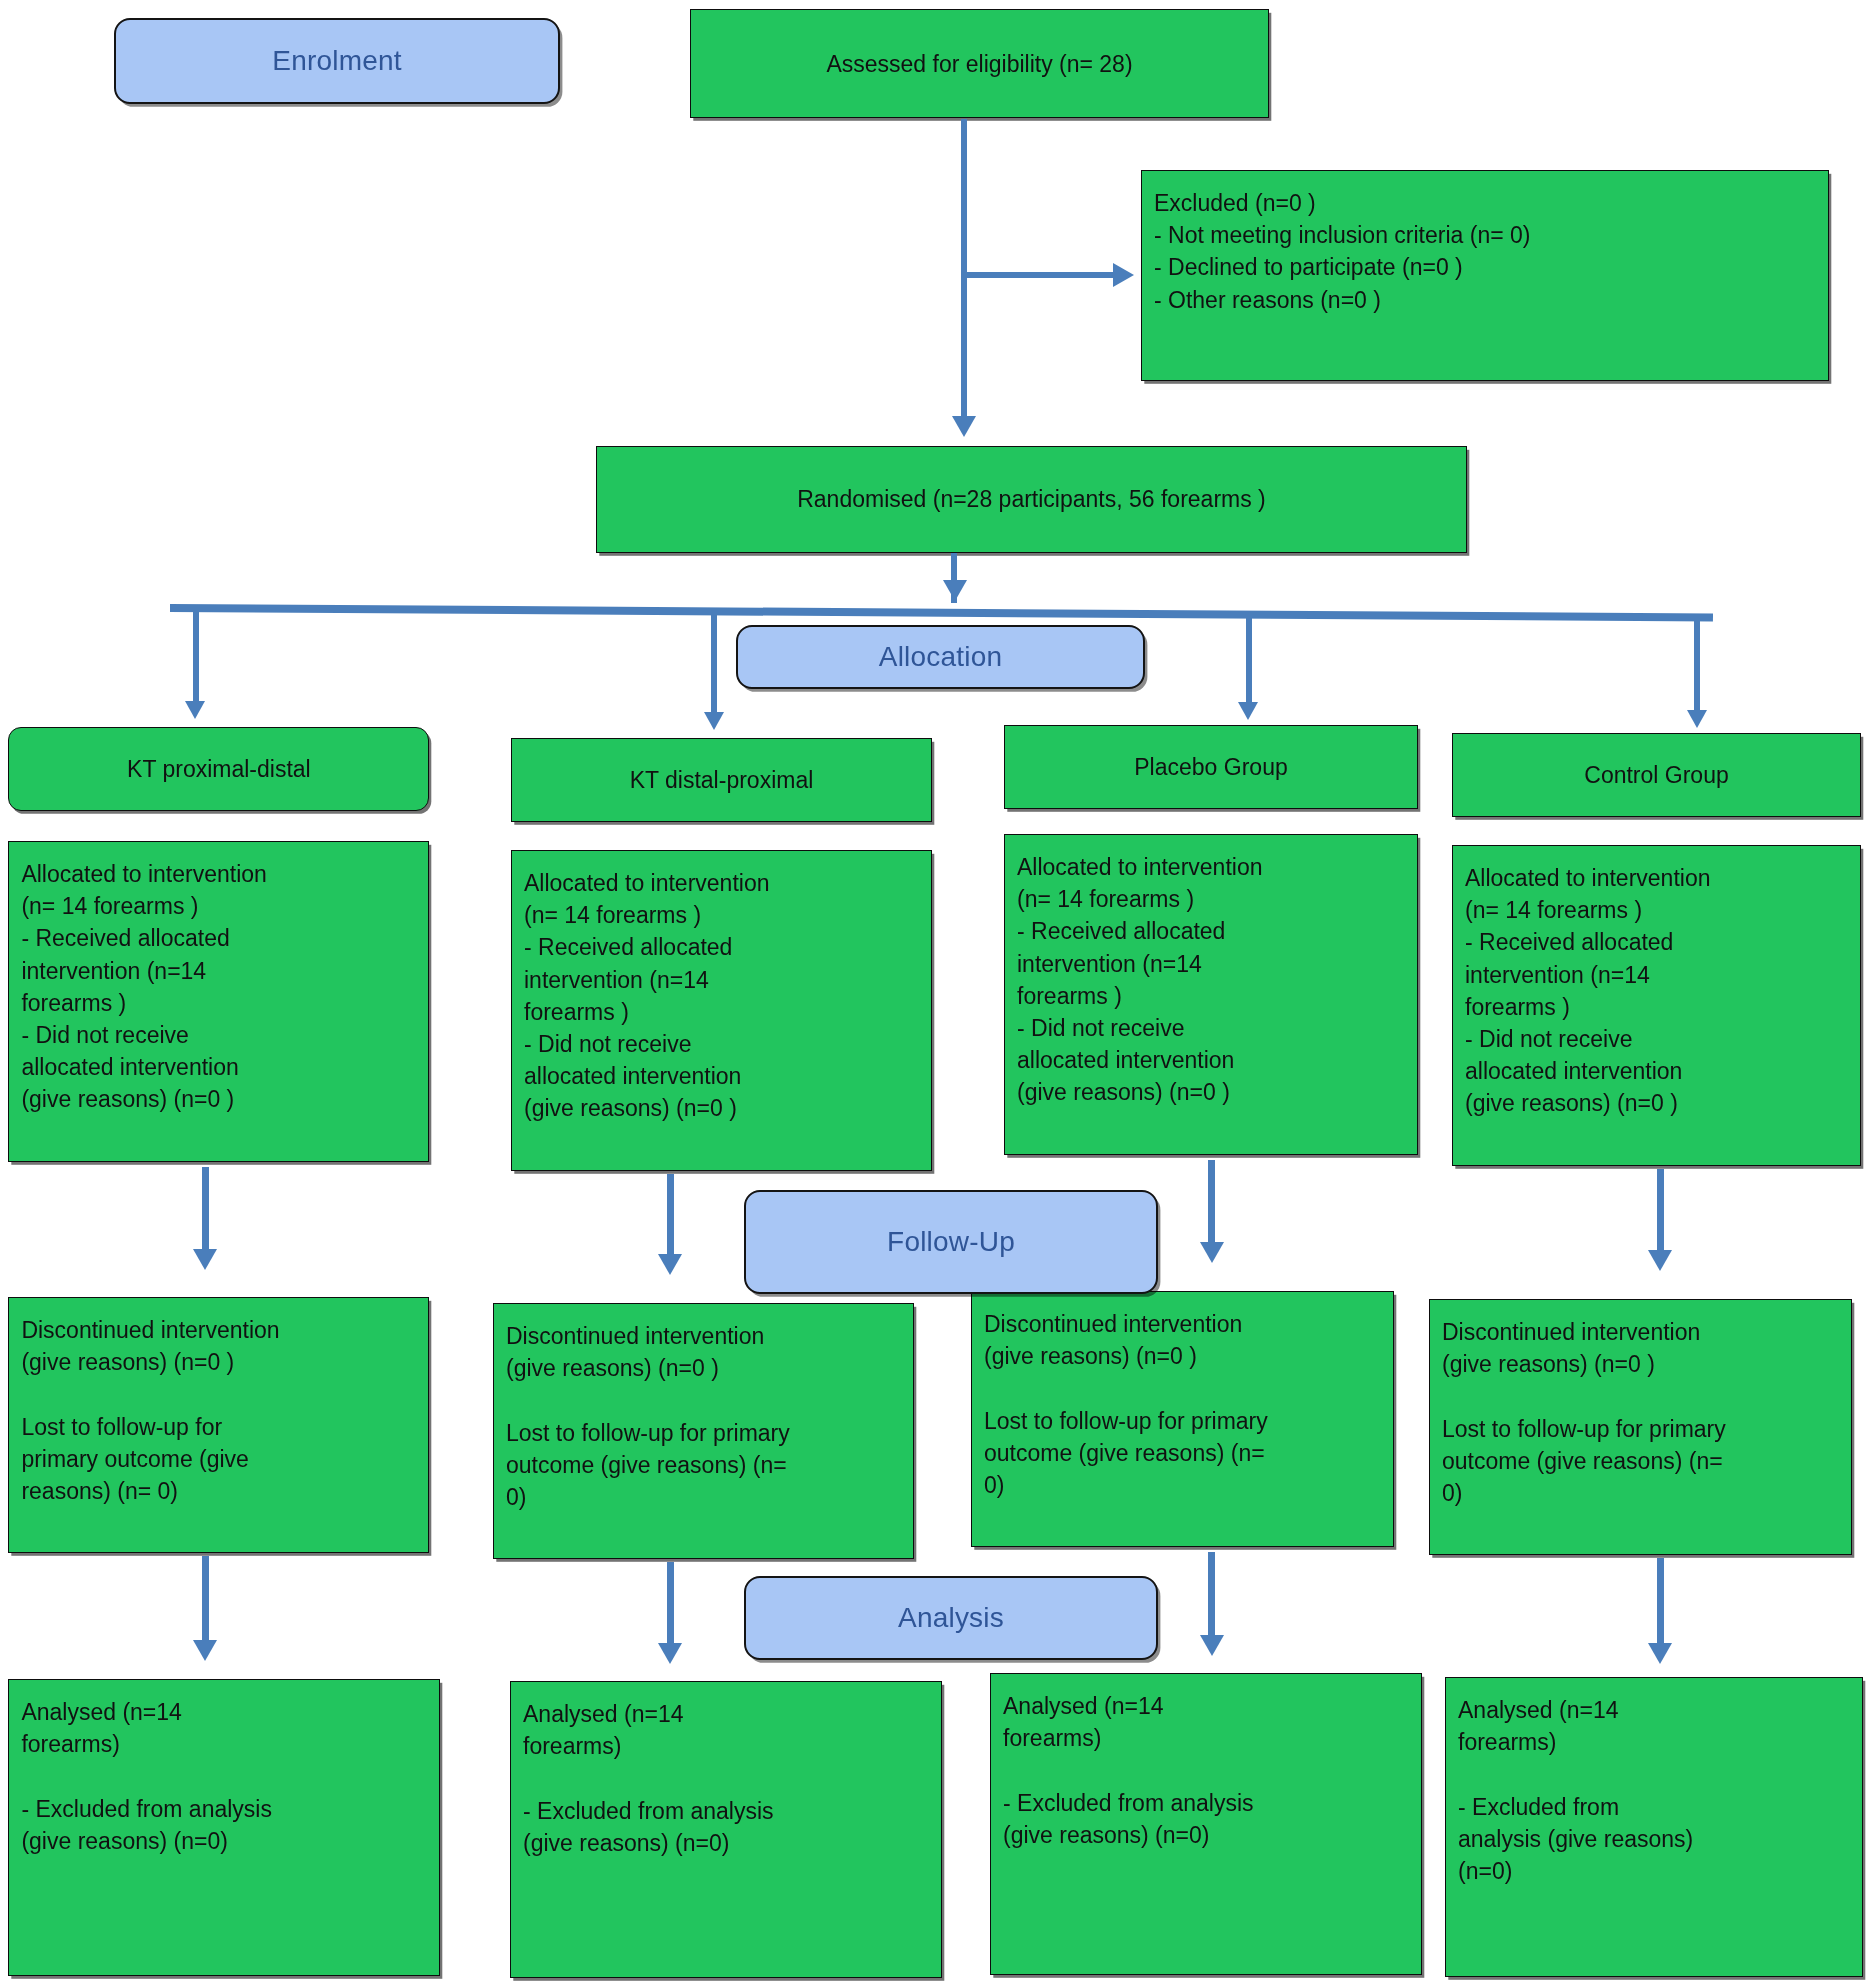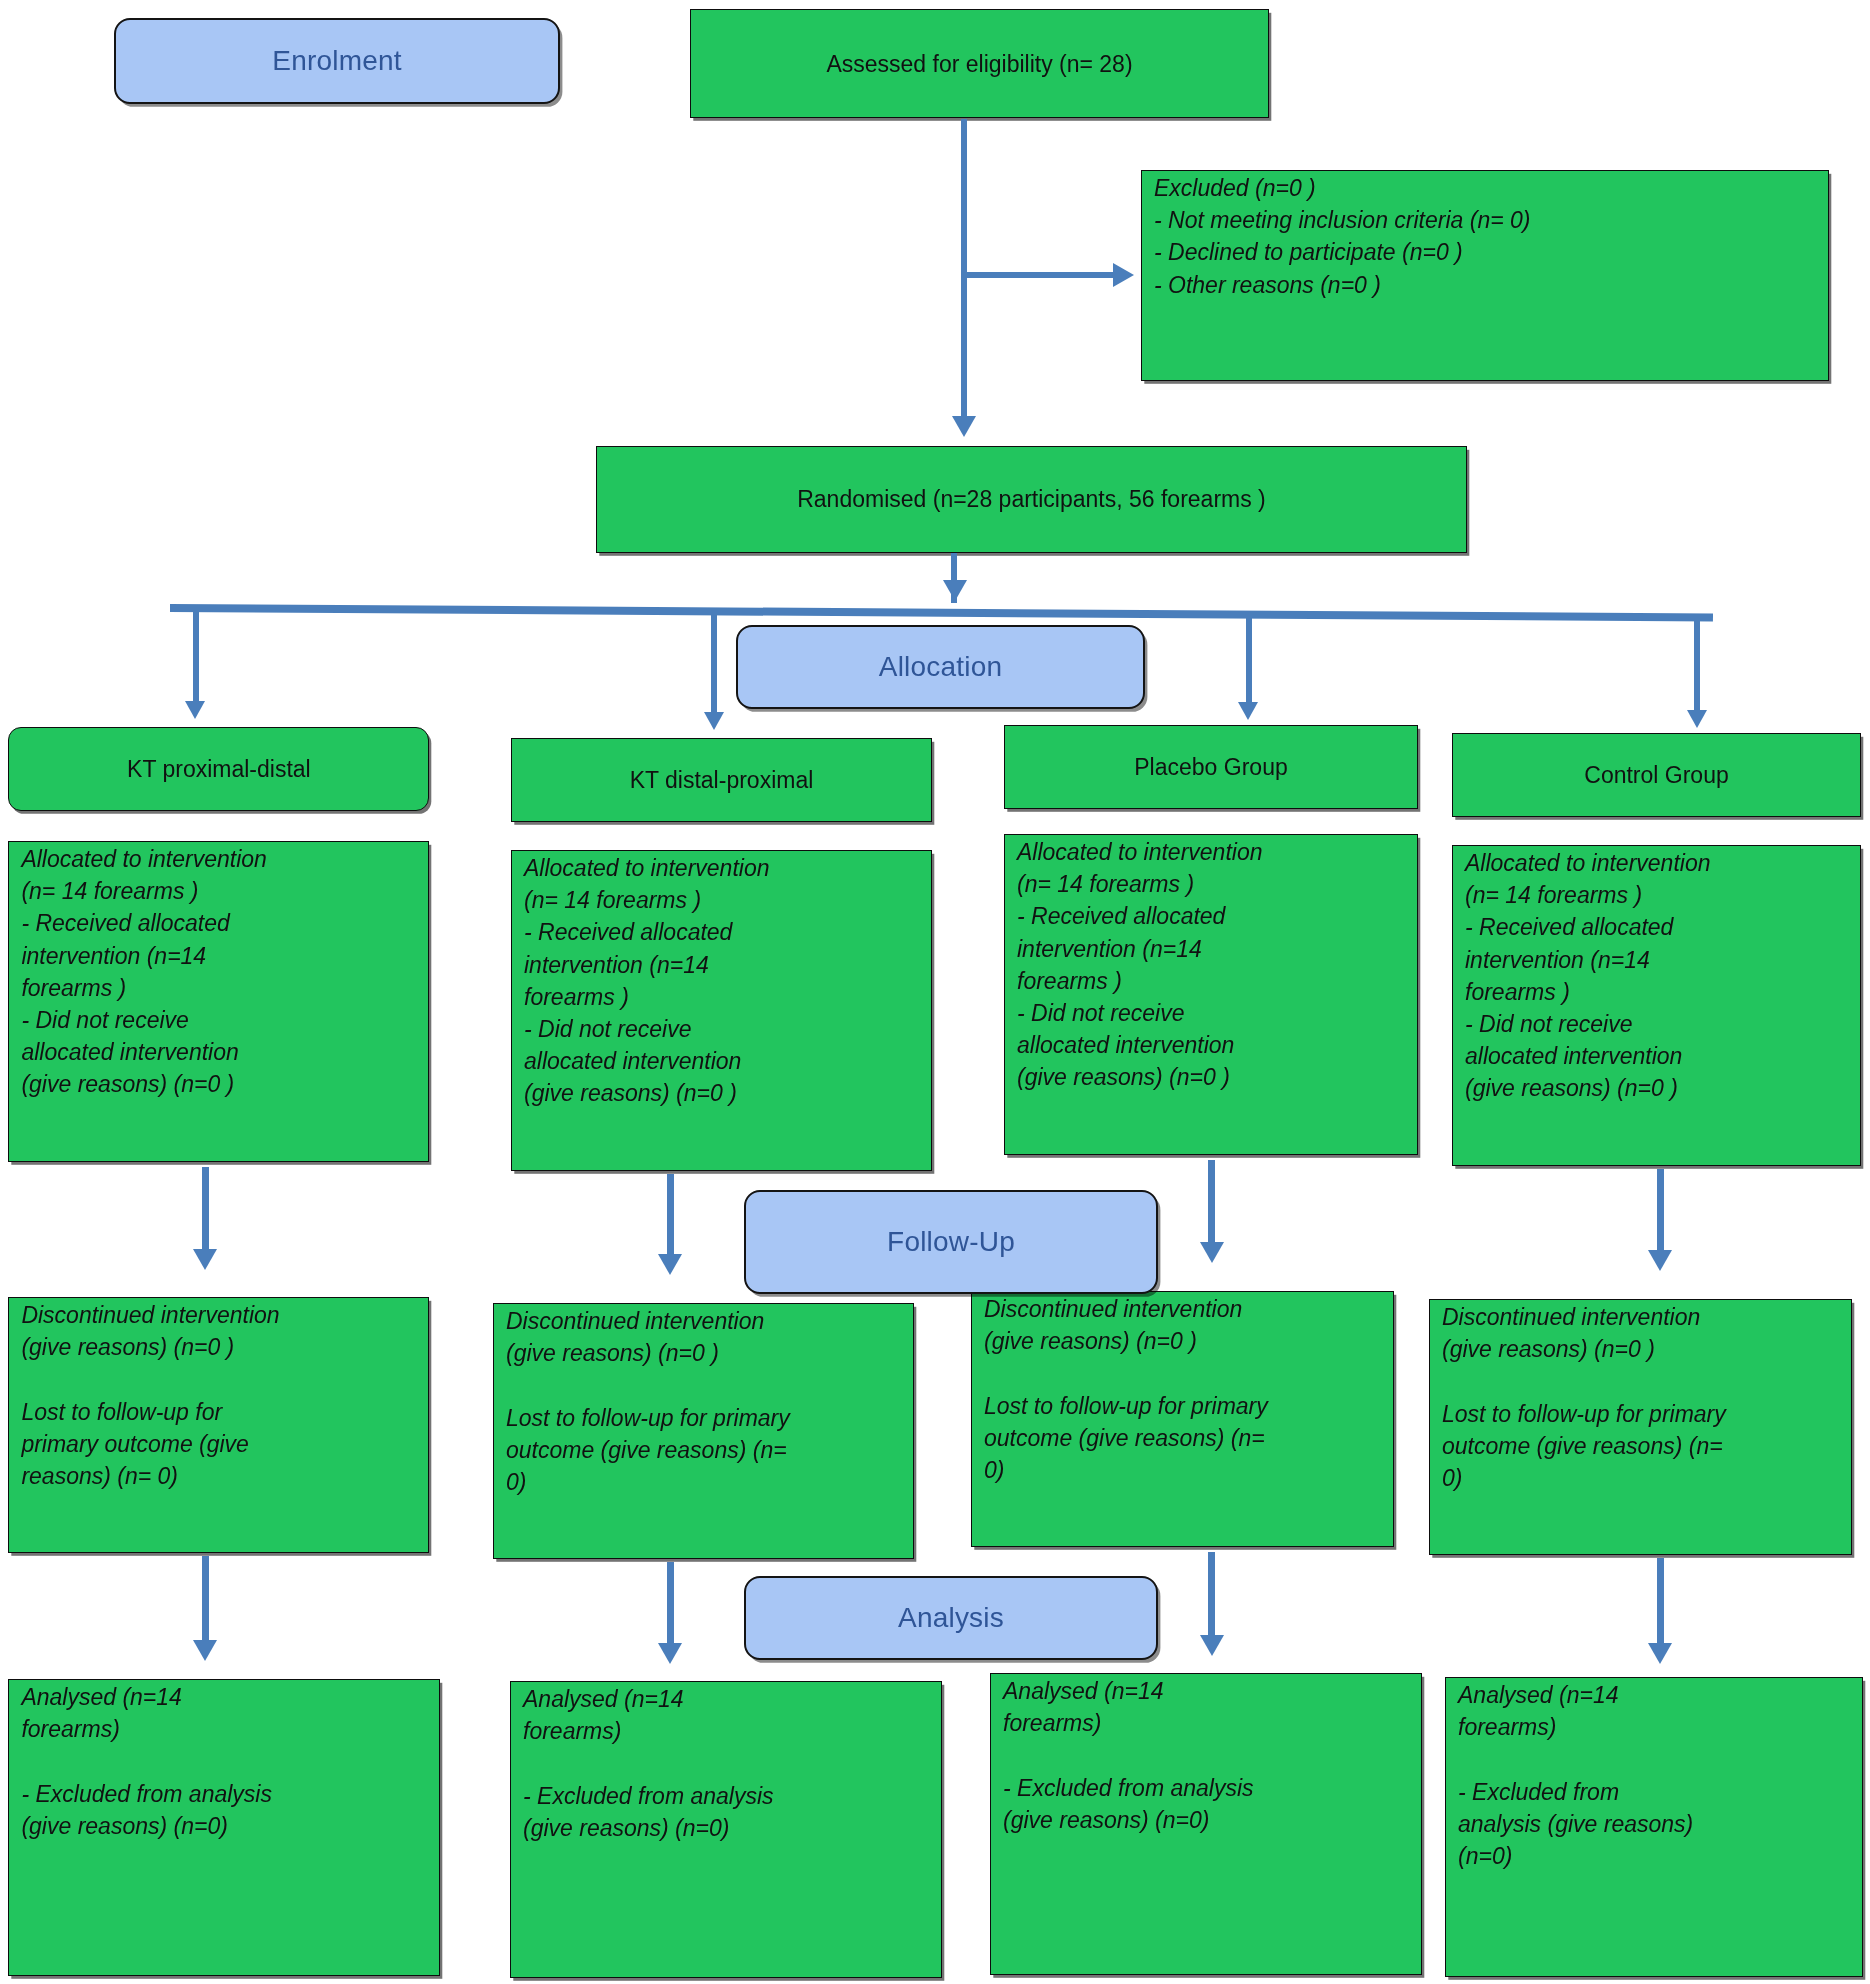--- a/index.html
+++ b/index.html
@@ -26,21 +26,21 @@
     box-shadow:2.8px 3.3px 0 -0.5px rgba(0,0,0,0.55);
     box-sizing:border-box;
   }
   .box .txt{
     display:block;
     white-space:pre-line;
     font-size:23px;
     line-height:1.40;
     color:#111;
   }
-  .pad{padding:1px 14px 12px 12px;font-style:italic;}
+  .pad{padding:16px 14px 12px 12px;}
 
   
   .centerbox{display:flex;align-items:center;justify-content:center;}
   .centerbox .txt{text-align:center;}
 
   
   .banner{
     background:#a8c6f5;
     border:2.3px solid #141414;
     border-radius:16px;
@@ -119,21 +119,21 @@
 
   <div class="vline" style="left:711px;top:613px;width:5.6px;height:103px;"></div>
   <div class="arrowhead small" style="left:704px;top:712px;"></div>
 
   <div class="vline" style="left:1246px;top:614px;width:5.6px;height:92px;"></div>
   <div class="arrowhead small" style="left:1238px;top:702px;"></div>
 
   <div class="vline" style="left:1694px;top:616px;width:5.6px;height:98px;"></div>
   <div class="arrowhead small" style="left:1687px;top:710px;"></div>
 
-  <div class="node banner" style="left:736px;top:625px;width:409px;height:84px;">
+  <div class="node banner" style="left:736px;top:625px;width:409px;height:64px;">
     <span class="txt">Allocation</span>
   </div>
 
   <div class="node box centerbox" style="left:8.4px;top:727px;width:421px;height:84px;border-radius:13px;">
     <span class="txt">KT proximal-distal</span>
   </div>
   <div class="node box pad" style="left:8.4px;top:841px;width:421px;height:321px;">
     <span class="txt">Allocated to intervention
 (n= 14 forearms )
         - Received allocated

